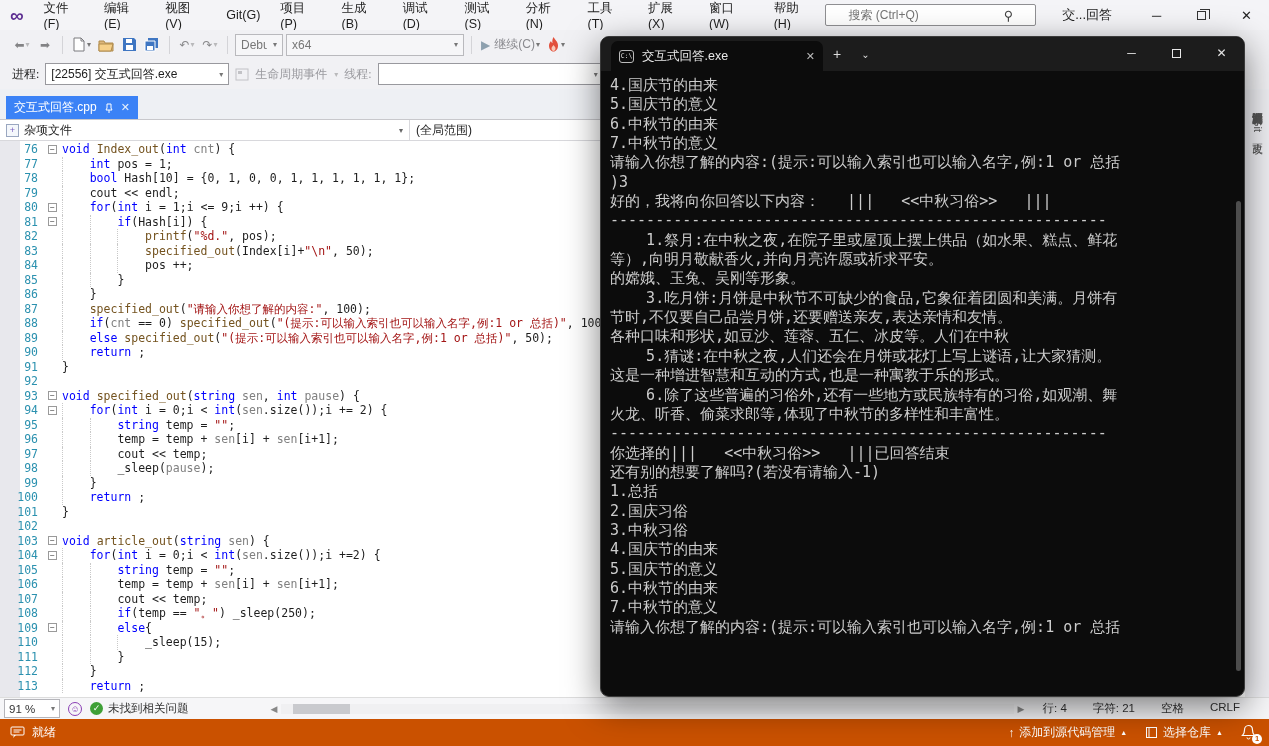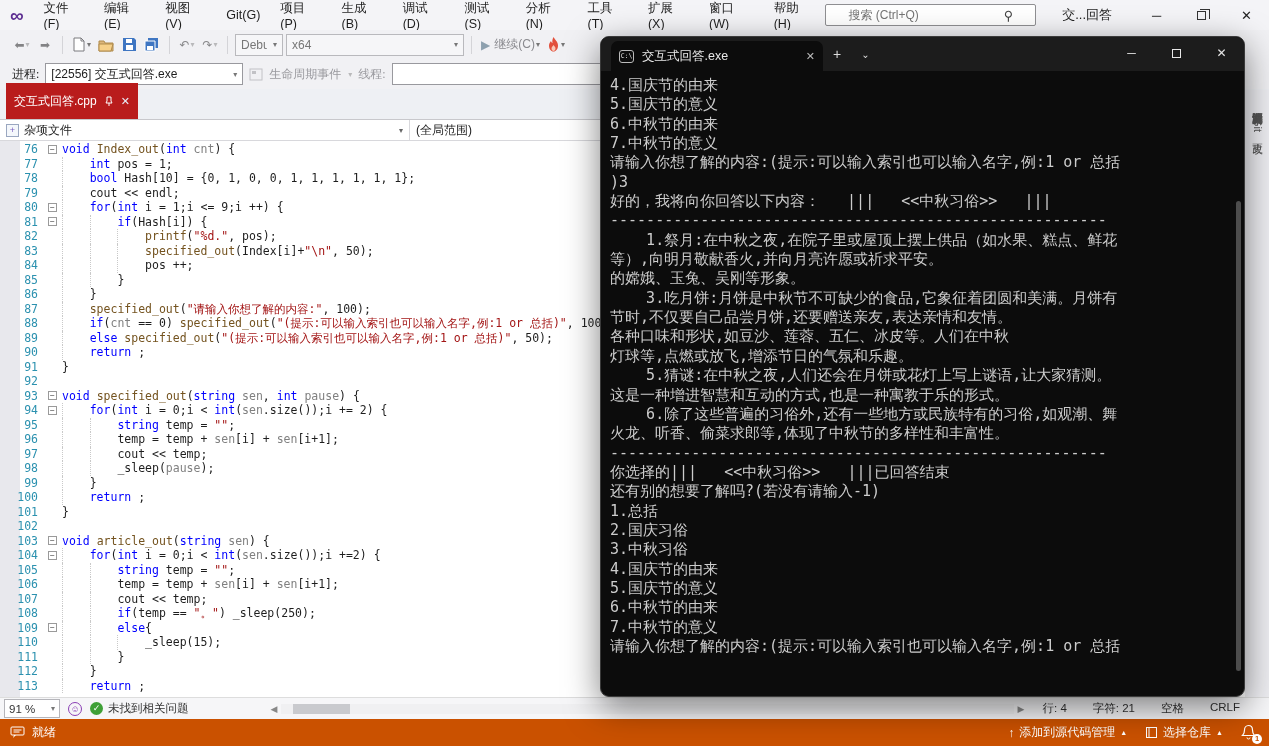--- a/index.html
+++ b/index.html
@@ -31,21 +31,21 @@
   .combo .tb-caret { margin-left:6px; }
   .combo.white { background:#fff; color:#1e1e1e; border-color:#99999e; }
   .play-tri { color:#8da0ae; font-size:12px; margin-right:4px; }
   .cont-label { color:#8a8a8f; font-size:12px; }
 
   .debugbar { height:30px; display:flex; align-items:center; gap:6px; padding-left:12px; background:#f1f1f4; flex:none; }
   .lbl { color:#1e1e1e; font-size:12px;font-family:Liberation Serif, serif; }
   .lbl.gray { color:#9a9a9f; }
 
   .tabstrip { height:30px; background:#eef0f4; position:relative; flex:none; }
-  .doc-tab { position:absolute; left:6px; bottom:0; height:36px; background:#b91c1c; color:#fff; display:flex; align-items:center; padding:0 8px; font-size:12px; gap:7px; }
+  .doc-tab { position:absolute; left:6px; bottom:0; height:23px; background:#3b82f6; color:#fff; display:flex; align-items:center; padding:0 8px; font-size:12px; gap:7px; }
   .doc-tab .pin-icon,.doc-tab .x-icon { font-size:11px; color:#e8f1fb; }
 
   .navbar { height:22px; background:#fff; border-top:1px solid #c8c8cc; border-bottom:1px solid #d8d8dc; display:flex; align-items:center; flex:none; }
   .nav-dd { display:flex; align-items:center; height:100%; padding:0 6px; gap:5px; color:#1e1e1e; }
   .nav-dd.first { width:410px; border-right:1px solid #d8d8dc; }
   .cpp-icon { width:13px; height:13px; border:1px solid #9aa7c0; background:#f4f7fb; color:#7b61c1; font-size:9px; line-height:11px; text-align:center; }
   .nav-caret { margin-left:auto; font-size:8px; color:#666; }
 
   
   .editor { flex:1; position:relative; background:#fff; overflow:hidden; }
@@ -192,21 +192,21 @@
       <svg width="13" height="15" viewBox="0 0 13 15">
           <path d="M6.5 0C8 3 11 4.5 11 8.5 11 12 9 14.5 6.5 14.5S2 12 2 8.5C2 6.5 3 5.5 4 4c.2 1 .8 1.8 1.5 2C5 4 5.5 1.8 6.5 0z" fill="#e2503c"></path>
           <path d="M6.5 8c1 1.4 2 2 2 3.5S7.6 14 6.5 14 4.5 13 4.5 11.5 5.5 9.4 6.5 8z" fill="#f8c9b8"></path>
         </svg>
       <span class="tb-caret">▾</span>
       </span>
   </div>
 
   <div class="debugbar">
     <span class="lbl">进程:</span>
-    <span class="combo white" style="width:198px">
+    <span class="combo white" style="width:184px">
         <span class="cv">[22556] 交互式回答.exe</span>
         <span class="tb-caret">▾</span>
       </span>
     <svg width="14" height="13" viewBox="0 0 14 13" class="dim">
         <rect x="1" y="1" width="12" height="11" fill="none" stroke="#8a8a8f"></rect>
         <rect x="3" y="3" width="4" height="3" fill="#8a8a8f"></rect>
       </svg>
     <span class="lbl gray">生命周期事件</span>
     <span class="tb-caret dim">▾</span>
     <span class="lbl gray">线程:</span>
@@ -371,21 +371,20 @@
         <div class="tline">请输入你想了解的内容:(提示:可以输入索引也可以输入名字,例:1 or 总括</div>
         <div class="tline">)3</div>
         <div class="tline">好的，我将向你回答以下内容：   |||   &lt;&lt;中秋习俗&gt;&gt;   |||</div>
         <div class="tline">-------------------------------------------------------</div>
         <div class="tline">    1.祭月:在中秋之夜,在院子里或屋顶上摆上供品（如水果、糕点、鲜花</div>
         <div class="tline">等）,向明月敬献香火,并向月亮许愿或祈求平安。</div>
         <div class="tline">的嫦娥、玉兔、吴刚等形象。</div>
         <div class="tline">    3.吃月饼:月饼是中秋节不可缺少的食品,它象征着团圆和美满。月饼有</div>
         <div class="tline">节时,不仅要自己品尝月饼,还要赠送亲友,表达亲情和友情。</div>
         <div class="tline">各种口味和形状,如豆沙、莲蓉、五仁、冰皮等。人们在中秋</div>
-        <div class="tline">灯球等,点燃或放飞,增添节日的气氛和乐趣。</div>
         <div class="tline">    5.猜谜:在中秋之夜,人们还会在月饼或花灯上写上谜语,让大家猜测。</div>
         <div class="tline">这是一种增进智慧和互动的方式,也是一种寓教于乐的形式。</div>
         <div class="tline">    6.除了这些普遍的习俗外,还有一些地方或民族特有的习俗,如观潮、舞</div>
         <div class="tline">火龙、听香、偷菜求郎等,体现了中秋节的多样性和丰富性。</div>
         <div class="tline">-------------------------------------------------------</div>
         <div class="tline">你选择的|||   &lt;&lt;中秋习俗&gt;&gt;   |||已回答结束</div>
         <div class="tline">还有别的想要了解吗?(若没有请输入-1)</div>
         <div class="tline">1.总括</div>
         <div class="tline">2.国庆习俗</div>
         <div class="tline">3.中秋习俗</div>

